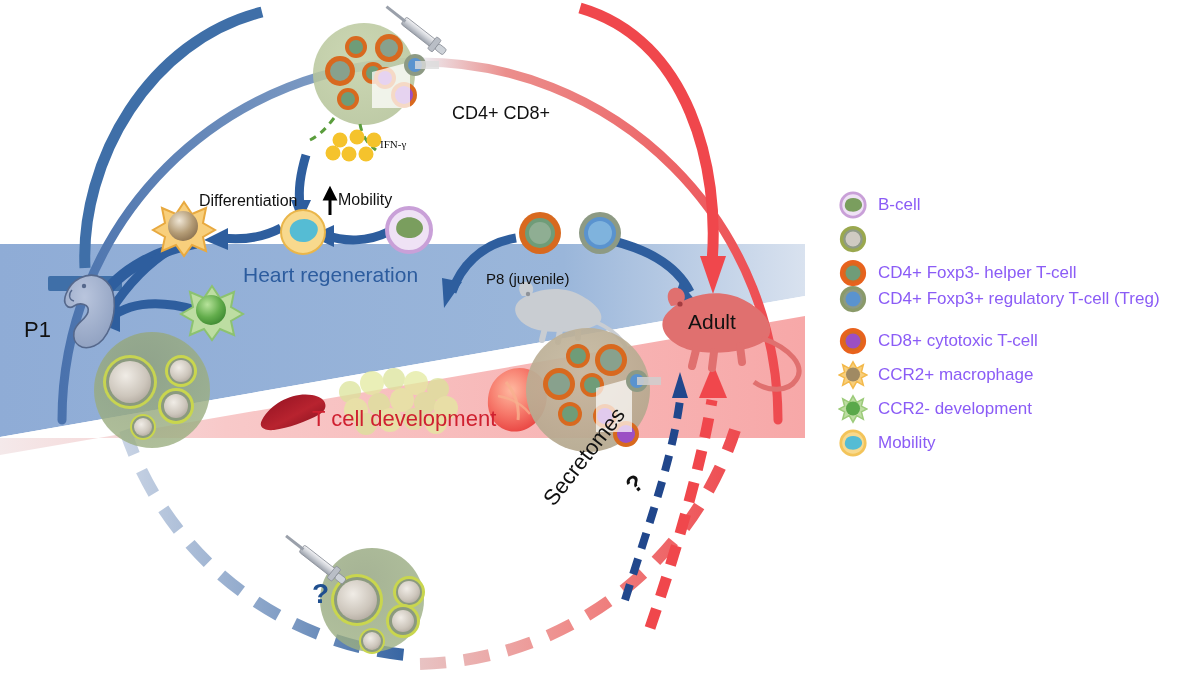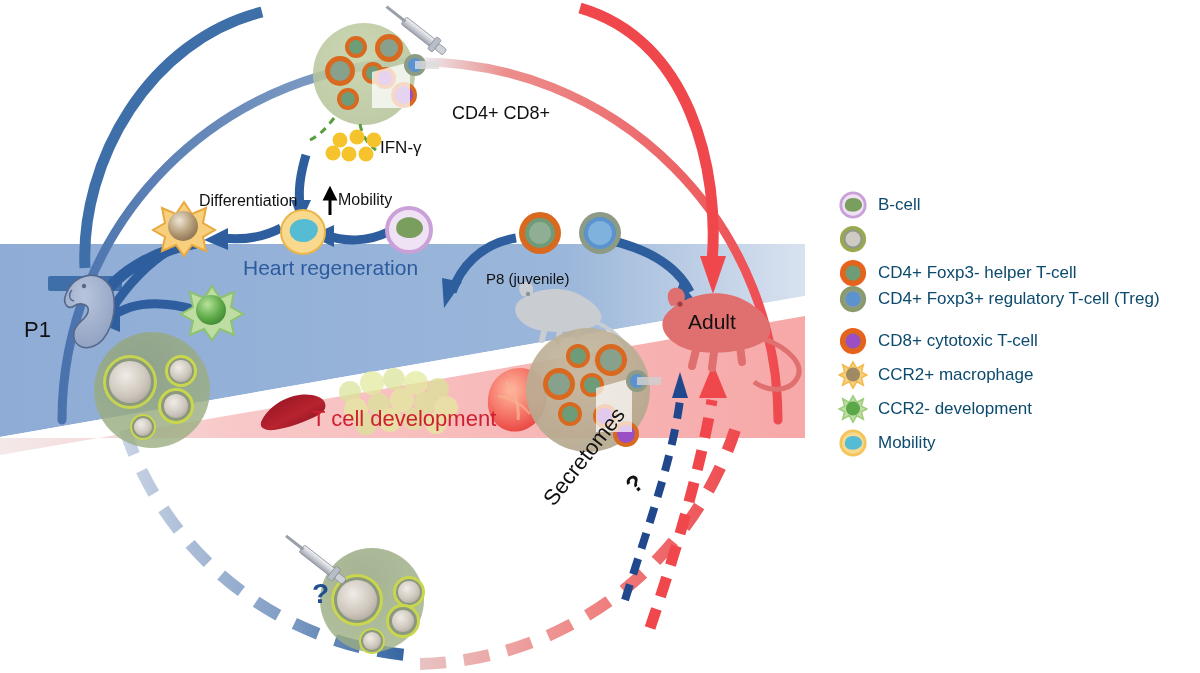--- a/index.html
+++ b/index.html
@@ -2,21 +2,21 @@
 <html><head>
 <meta charset="utf-8">
 <style>
   html,body{margin:0;padding:0;background:#fff;}
   body{width:1200px;height:673px;position:relative;overflow:hidden;
        font-family:"Liberation Sans","DejaVu Sans",sans-serif;}
   #stage{position:absolute;left:0;top:0;width:1200px;height:563px;}
   svg.layer{position:absolute;left:0;top:0;width:1200px;height:673px;overflow:visible;}
   .txt{position:absolute;white-space:pre;color:#111;}
   .legend-item{position:absolute;display:flex;align-items:center;}
-  .legend-label{font-size:17px;color:#0c4a6e;margin-left:10px;white-space:nowrap;}
+  .legend-label{font-size:17px;color:#8b5cf6;margin-left:10px;white-space:nowrap;}
   .legend-ico{width:30px;height:30px;flex:0 0 30px;position:relative;}
 </style>
 </head>
 <body>
 
 <div id="stage">
 
   <svg class="layer" viewBox="0 0 1200 673">
     <defs>
       <linearGradient id="gArcTop" x1="0" y1="0" x2="1" y2="0">
@@ -408,27 +408,27 @@
         <rect x="44" y="-3" width="10" height="7" rx="2" fill="#cdd2d8" stroke="#8a8f98" stroke-width="0.8"></rect>
         <rect x="-20" y="-1.2" width="22" height="3" fill="#9aa0aa"></rect>
       </g>
     </g>
   </svg>
 
   <div class="txt" style="left:452px;top:56px;font-size:18px;line-height:23px;">
     <div>CD4+ CD8+</div>
   </div>
 
-  <div class="txt" style="left:380px;top:138px;font-size:17px;">IFN-γ</div>
+  <div class="txt" style="left:380px;top:138px;font-size:11px;font-family:Liberation Serif, serif;">IFN-γ</div>
 
   <div class="txt" style="left:199px;top:192px;font-size:16px;">Differentiation</div>
 
   <div class="txt" style="left:338px;top:191px;font-size:16px;">Mobility</div>
 
-  <div class="txt" style="left:243px;top:256px;font-size:21px;color:#2c5c9e;">Heart regeneration</div>
+  <div class="txt" style="left:243px;top:263px;font-size:21px;color:#2c5c9e;">Heart regeneration</div>
 
   <div class="txt" style="left:24px;top:317px;font-size:22px;">P1</div>
 
   <div class="txt" style="left:486px;top:270px;font-size:15px;">P8 (juvenile)</div>
 
   <div class="txt" style="left:688px;top:310px;font-size:21px;">Adult</div>
 
   <div class="txt" style="left:312px;top:406px;font-size:22px;color:#cf2030;">T cell development</div>
 
   <div class="txt" style="left:538px;top:495px;font-size:22px;transform:rotate(-52deg);transform-origin:left top;">Secretomes</div>

